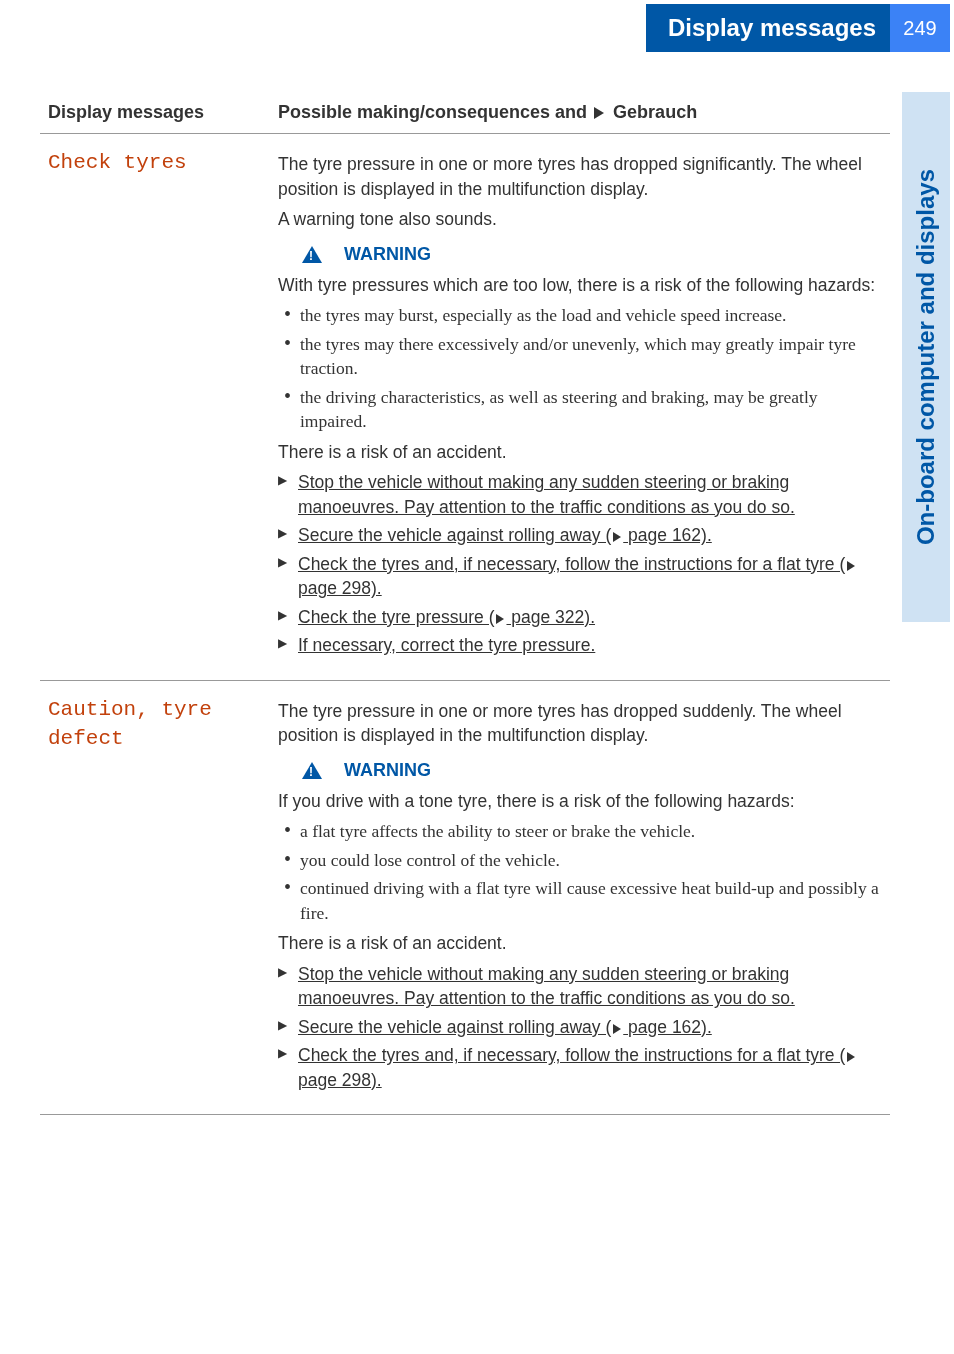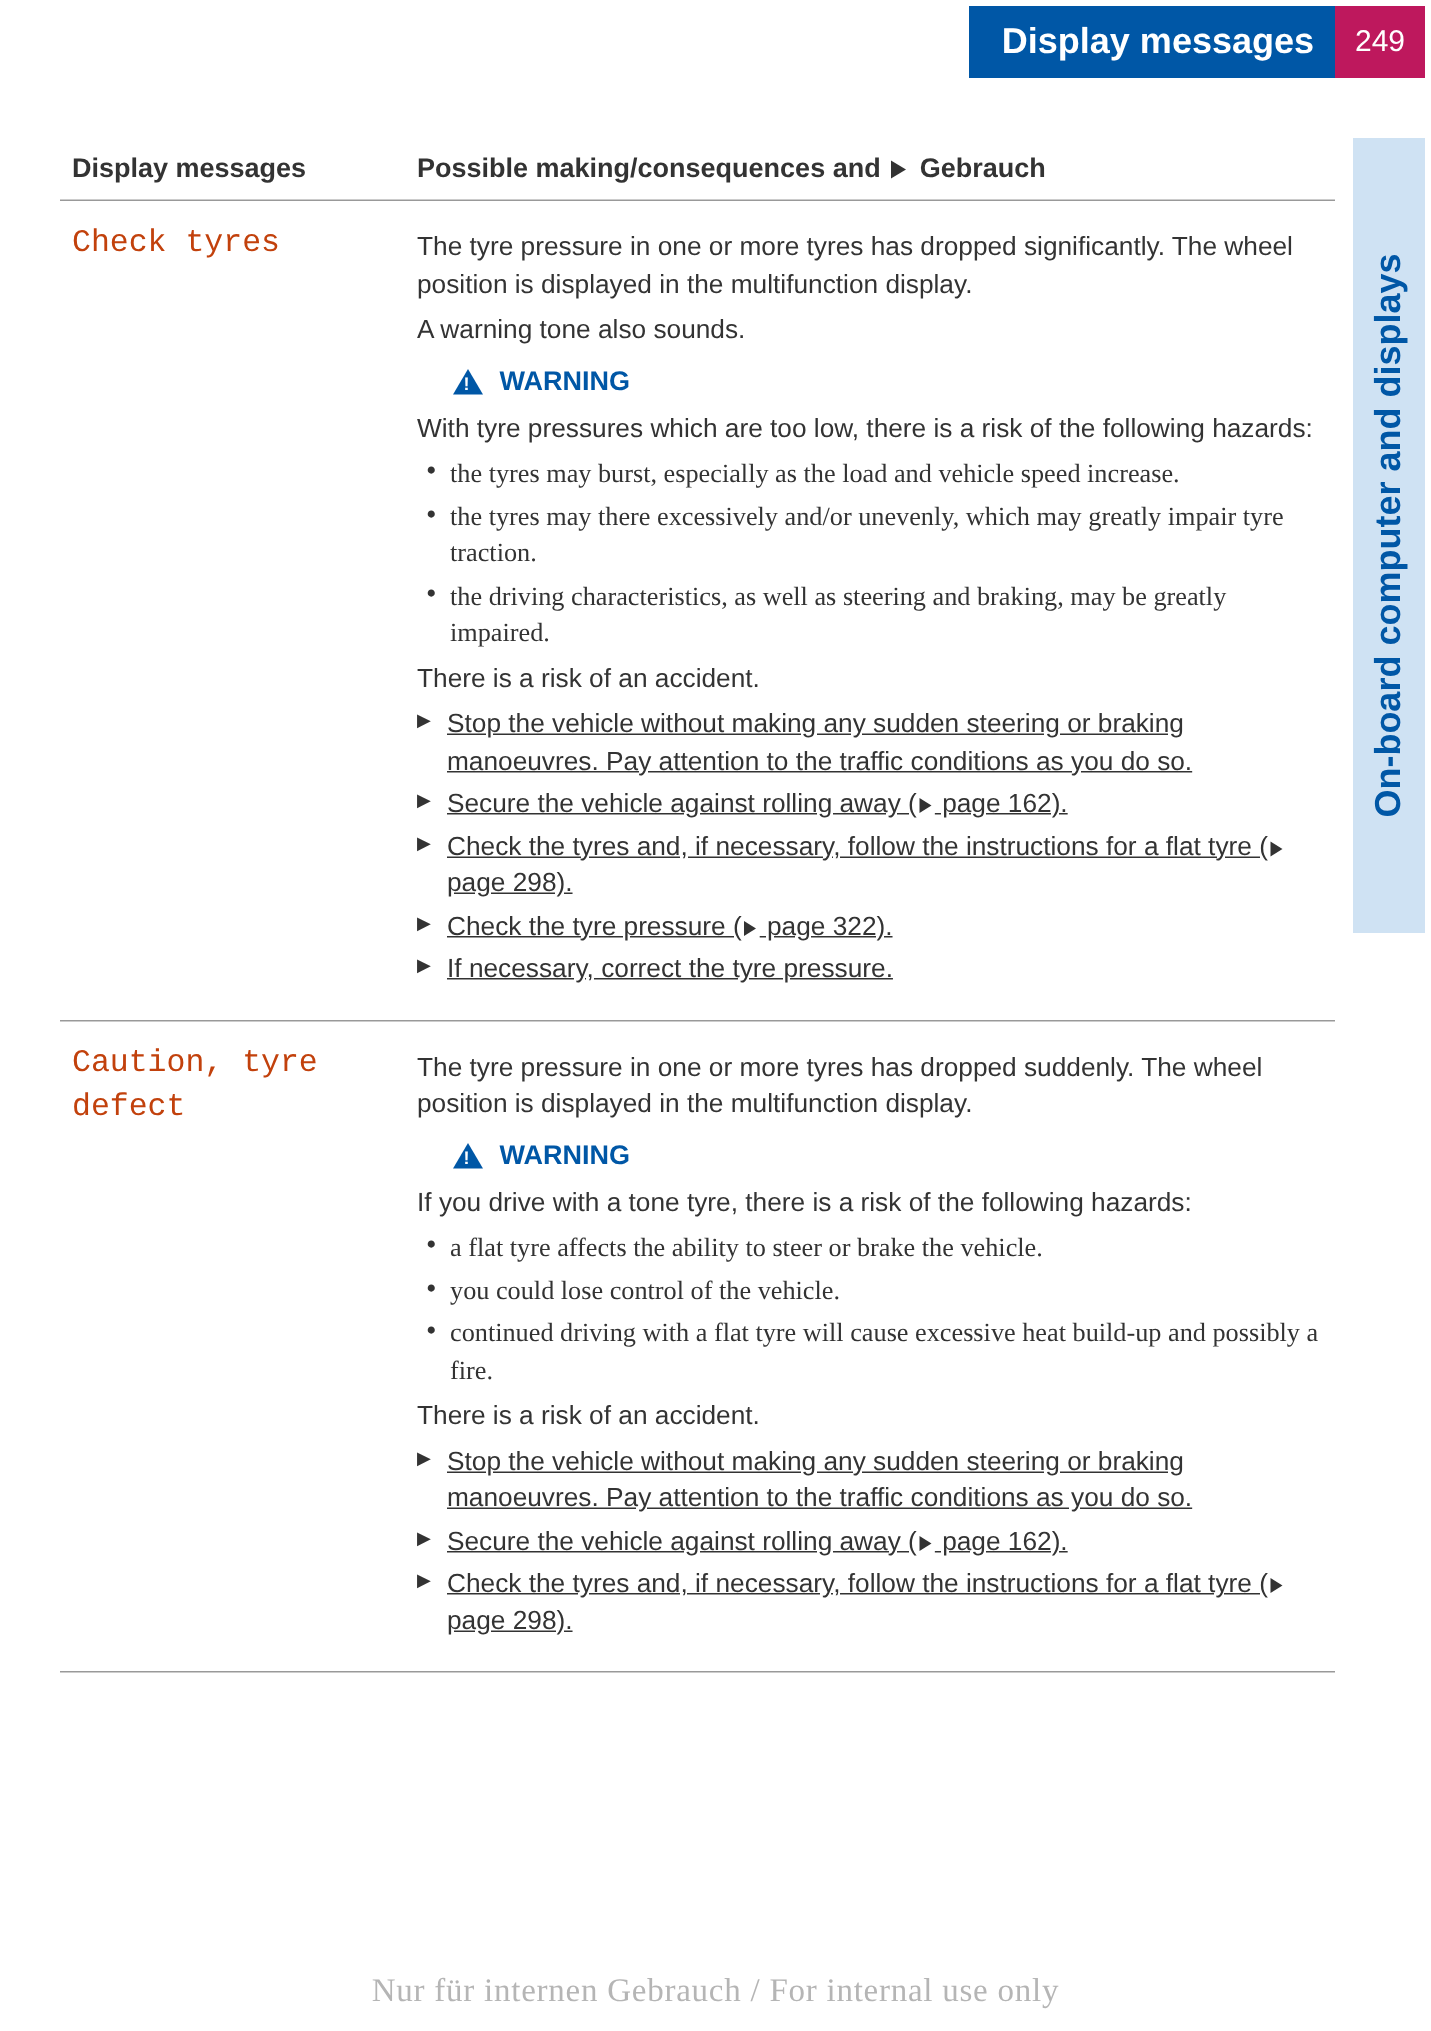--- a/index.html
+++ b/index.html
@@ -20,21 +20,21 @@
     background: #0057a6;
     color: #fff;
     font-weight: bold;
     font-size: 24px;
     padding: 10px 14px 10px 22px;
     height: 48px;
     display: flex;
     align-items: center;
   }
   .header-page {
-    background: #be185d;
+    background: #3b82f6;
     color: #fff;
     font-size: 20px;
     width: 60px;
     height: 48px;
     display: flex;
     align-items: center;
     justify-content: center;
   }
   .side-tab {
     position: absolute;
@@ -89,21 +89,21 @@
     font-size: 21px;
     letter-spacing: 0;
   }
   .warn-line {
     color: #0057a6;
     font-weight: bold;
     margin: 10px 0 6px 24px;
     font-size: 18px;
     display: flex;
     align-items: center;
-    gap: 11px;
+    gap: 22px;
   }
   .warn-icon {
     display: inline-block;
     width: 0; height: 0;
     border-left: 10px solid transparent;
     border-right: 10px solid transparent;
     border-bottom: 17px solid #0057a6;
     position: relative;
   }
   .warn-icon::after {
@@ -245,14 +245,13 @@
             </div>
             <div class="step">
               <span>Check the tyres and, if necessary, follow the instructions for a flat tyre (</span><span class="refmark"></span><span> page 298).</span>
             </div>
           </td>
         </tr>
       </tbody>
     </table>
   </div>
 
-  <div class="footer">Nur für internen Gebrauch / For internal use only</div>
 </div>
 
 </body></html>

